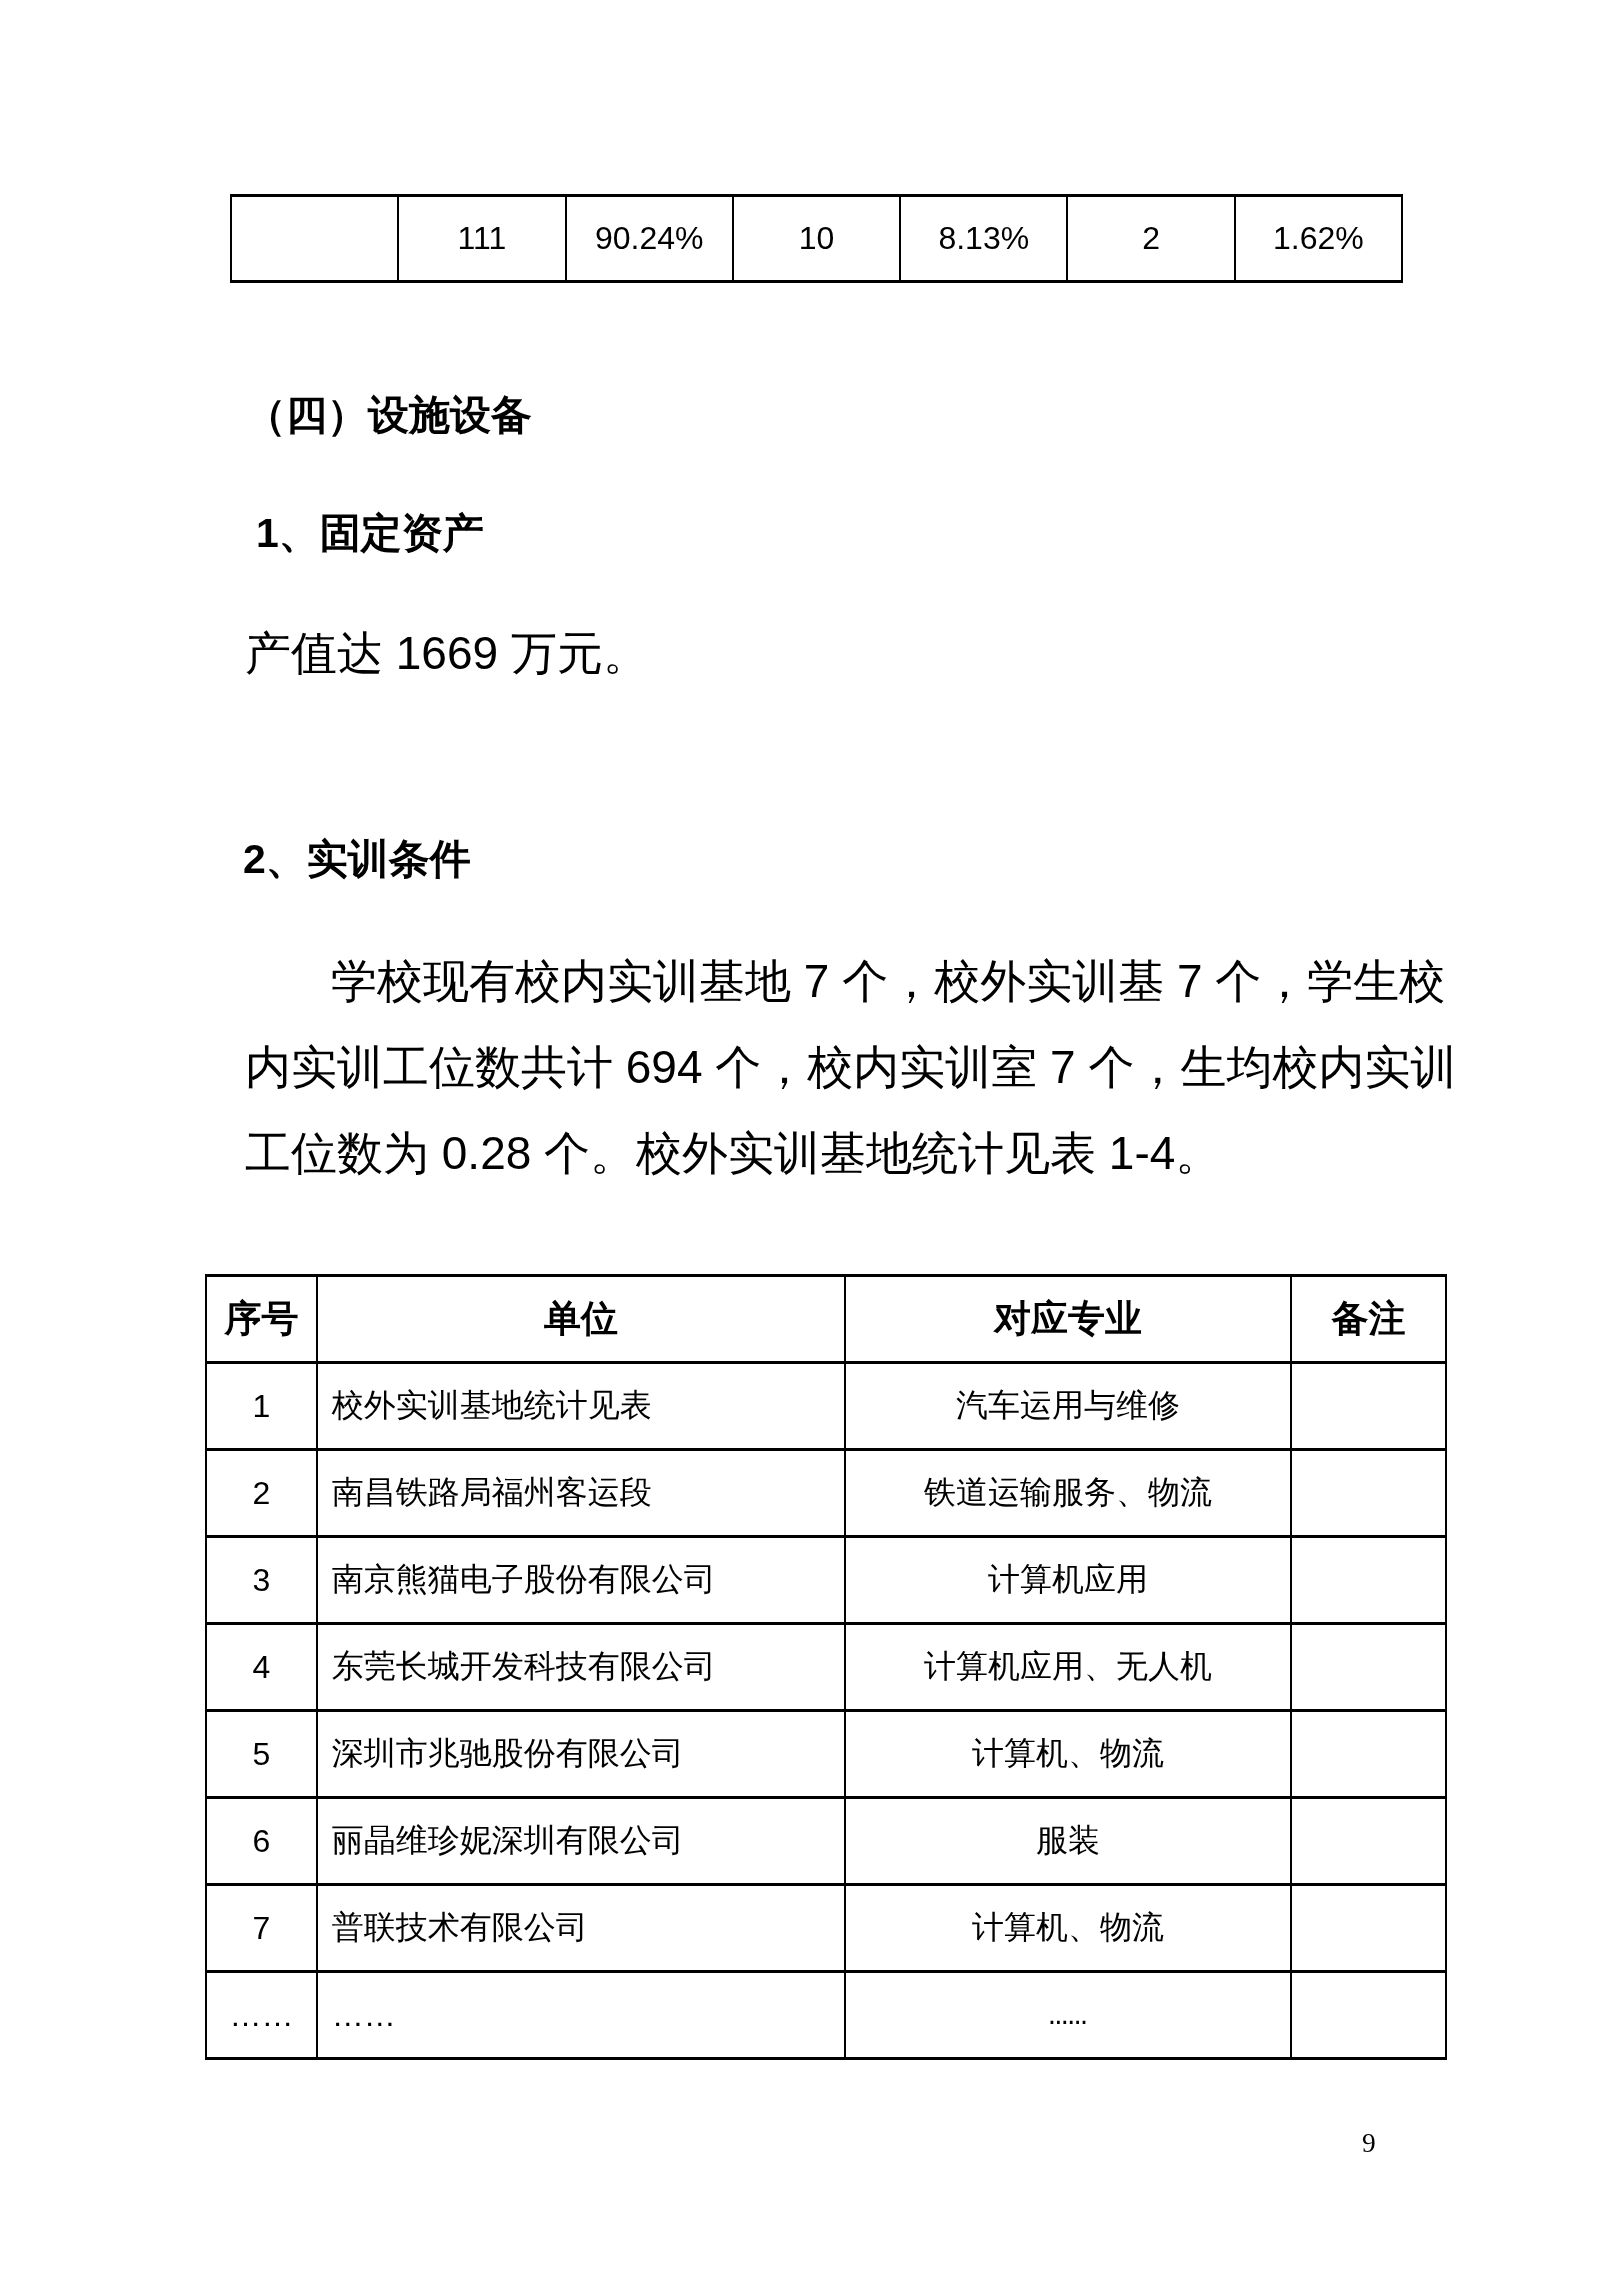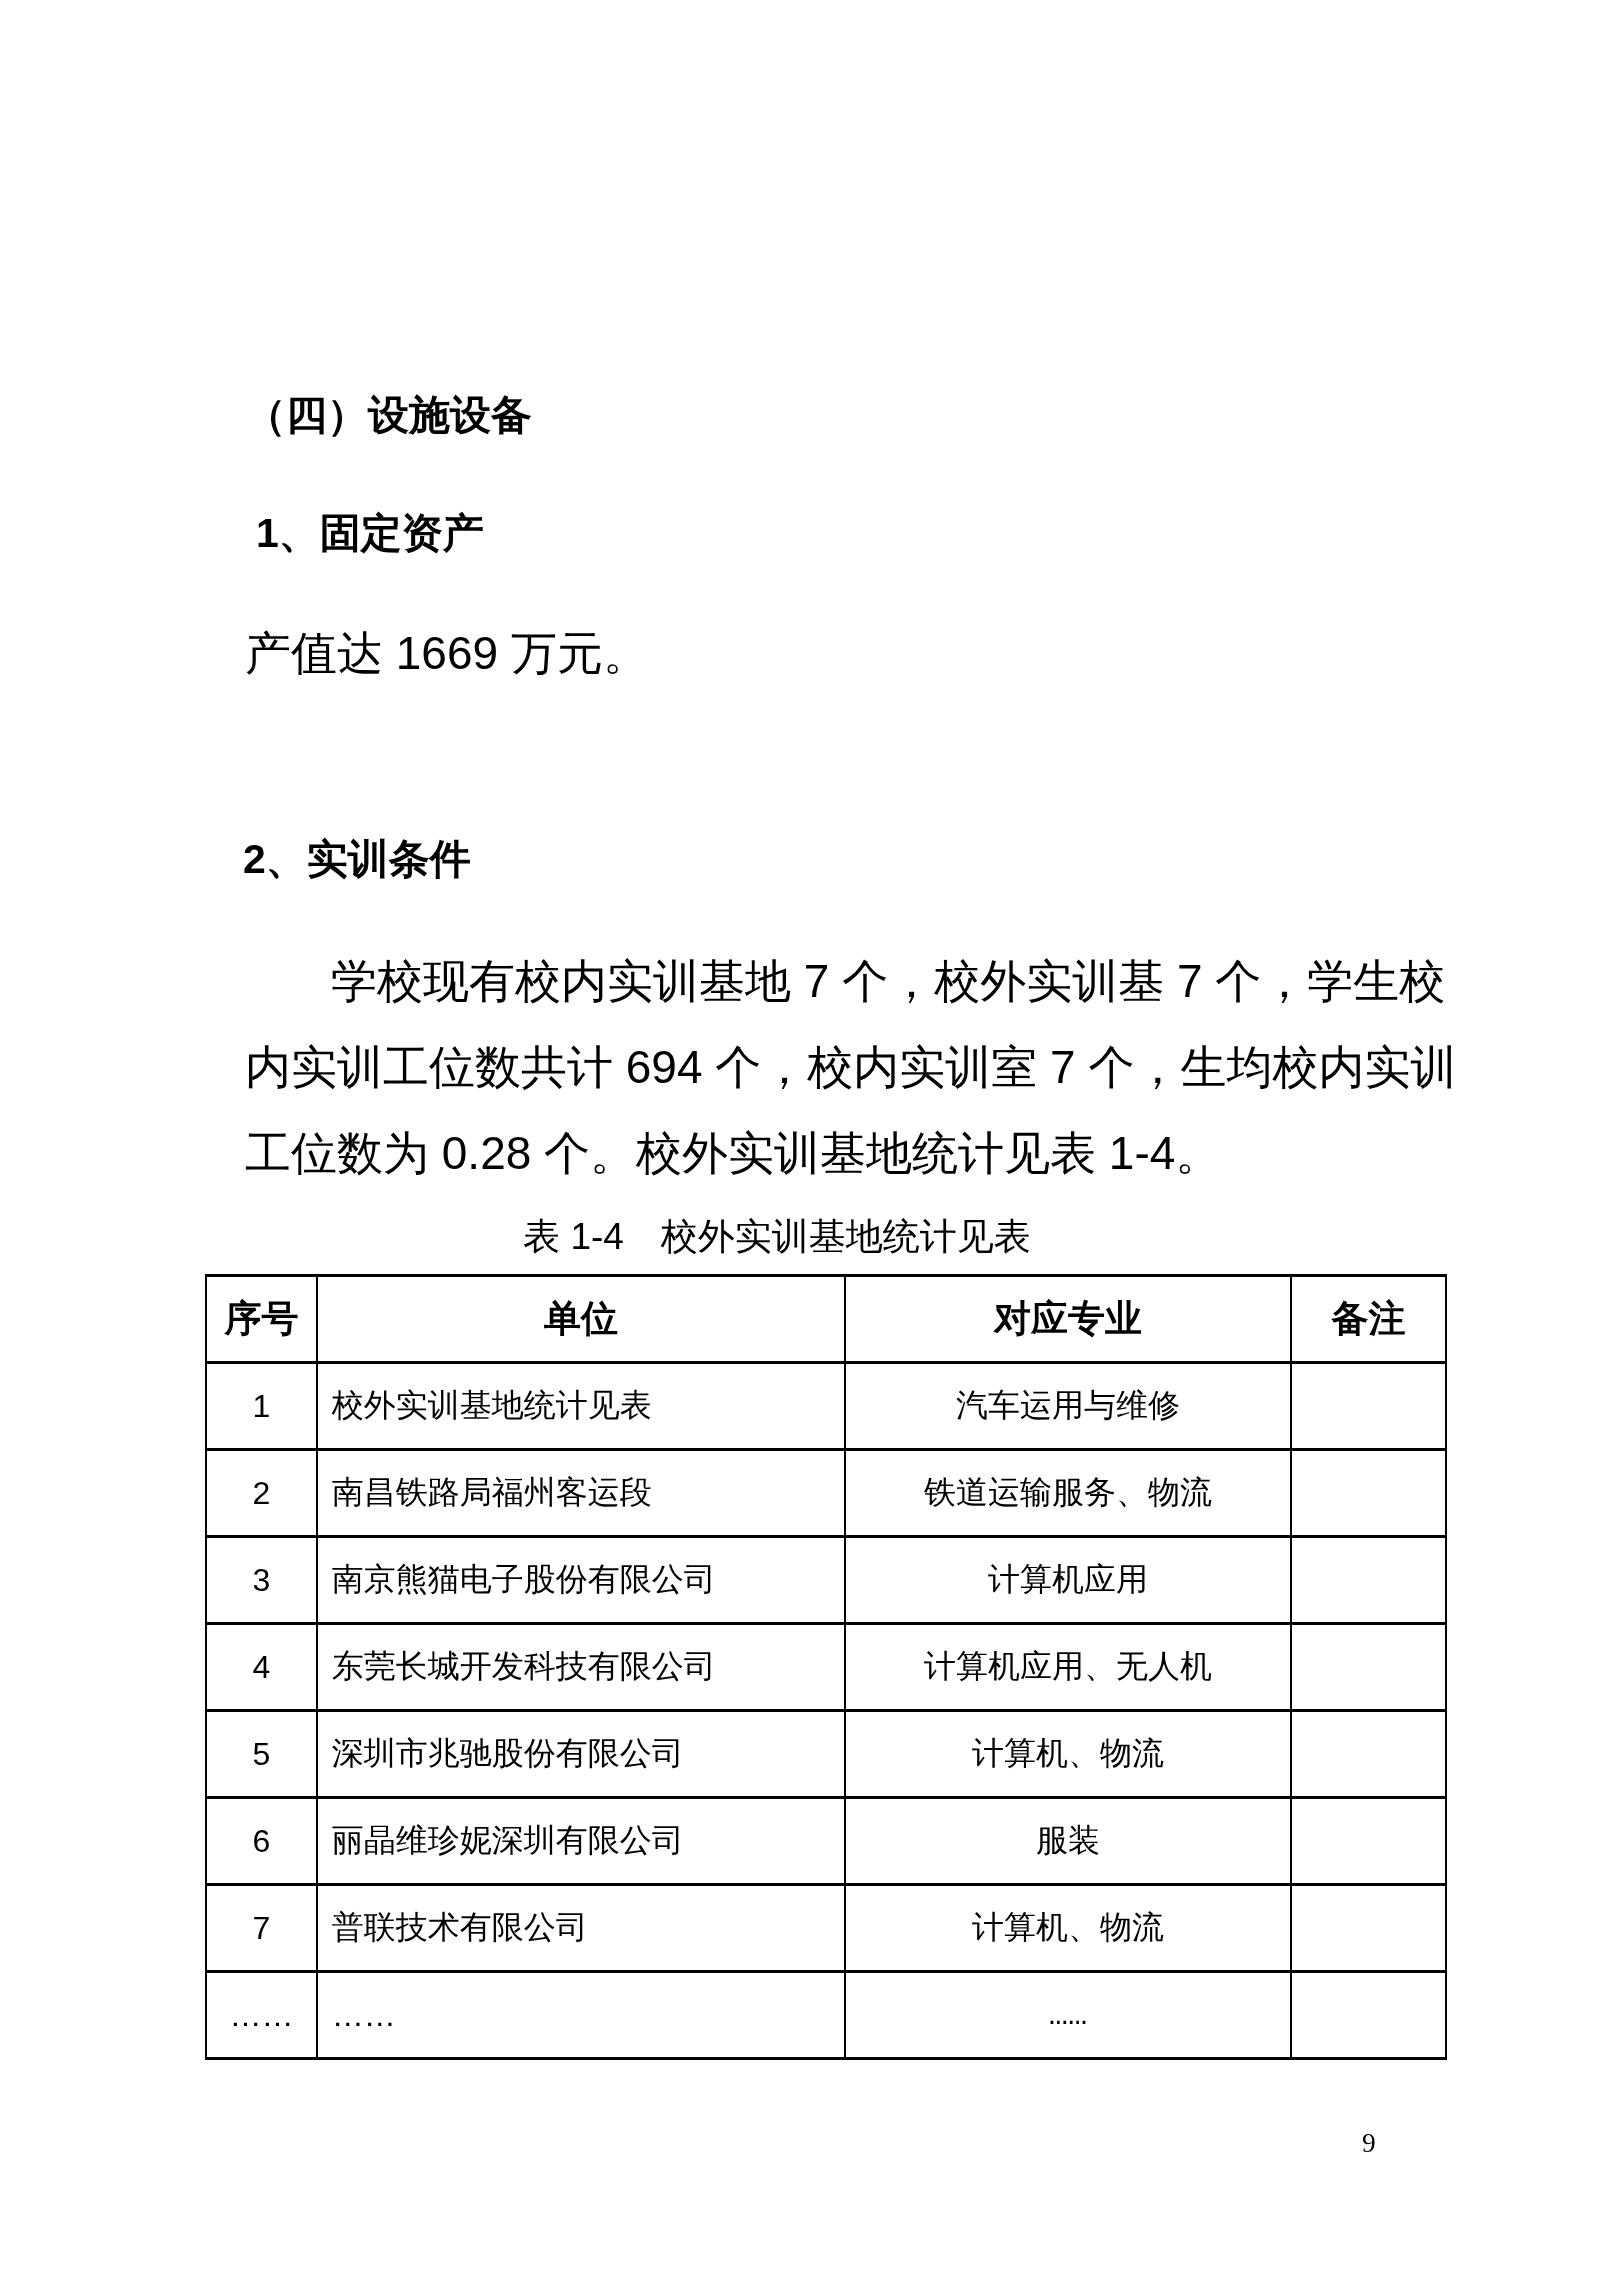--- a/index.html
+++ b/index.html
@@ -50,38 +50,52 @@
   table.t2 td.c2{text-align:center;font-family:Liberation Mono, monospace;}
   table.t2 td.c3{text-align:center;}
 
   .pagenum{font-family:"Liberation Serif",serif;font-size:27.4px;line-height:29px;}
 </style>
 </head>
 <body>
 
 <div class="page">
 
+  <div class="abs" style="left:230px;top:194px;">
+    <table class="t1">
+      <tbody>
+          <tr>
+        <td></td>
+        <td>111</td>
+        <td>90.24%</td>
+        <td>10</td>
+        <td>8.13%</td>
+        <td>2</td>
+        <td>1.62%</td>
+      </tr>
+    </tbody>
+      </table>
+  </div>
 
   <div class="abs heading" style="left:245px;top:390px;">（四）设施设备</div>
 
   <div class="abs heading" style="left:256px;top:508px;">1、固定资产</div>
 
   <div class="abs" style="left:245px;top:610px;width:1166px;">
     <div class="body-line">产值达 1669 万元。</div>
   </div>
 
   <div class="abs heading" style="left:243px;top:834px;">2、实训条件</div>
 
   <div class="abs" style="left:245px;top:938px;width:1166px;">
     <div class="body-line indent">学校现有校内实训基地 7 个，校外实训基 7 个，学生校</div>
     <div class="body-line">内实训工位数共计 694 个，校内实训室 7 个，生均校内实训</div>
     <div class="body-line">工位数为 0.28 个。校外实训基地统计见表 1-4。</div>
   </div>
 
-  <div class="abs caption" style="left:189px;top:1210px;width:1176px;">表 1-4　校外实训基地统计见表</div>
 
   <div class="abs" style="left:189px;top:1274px;padding-left:16px;">
     <table class="t2">
       <colgroup>
         <col style="width:111px">
           <col style="width:528px">
           <col style="width:446px">
           <col style="width:155px">
       </colgroup>
       <tbody>

